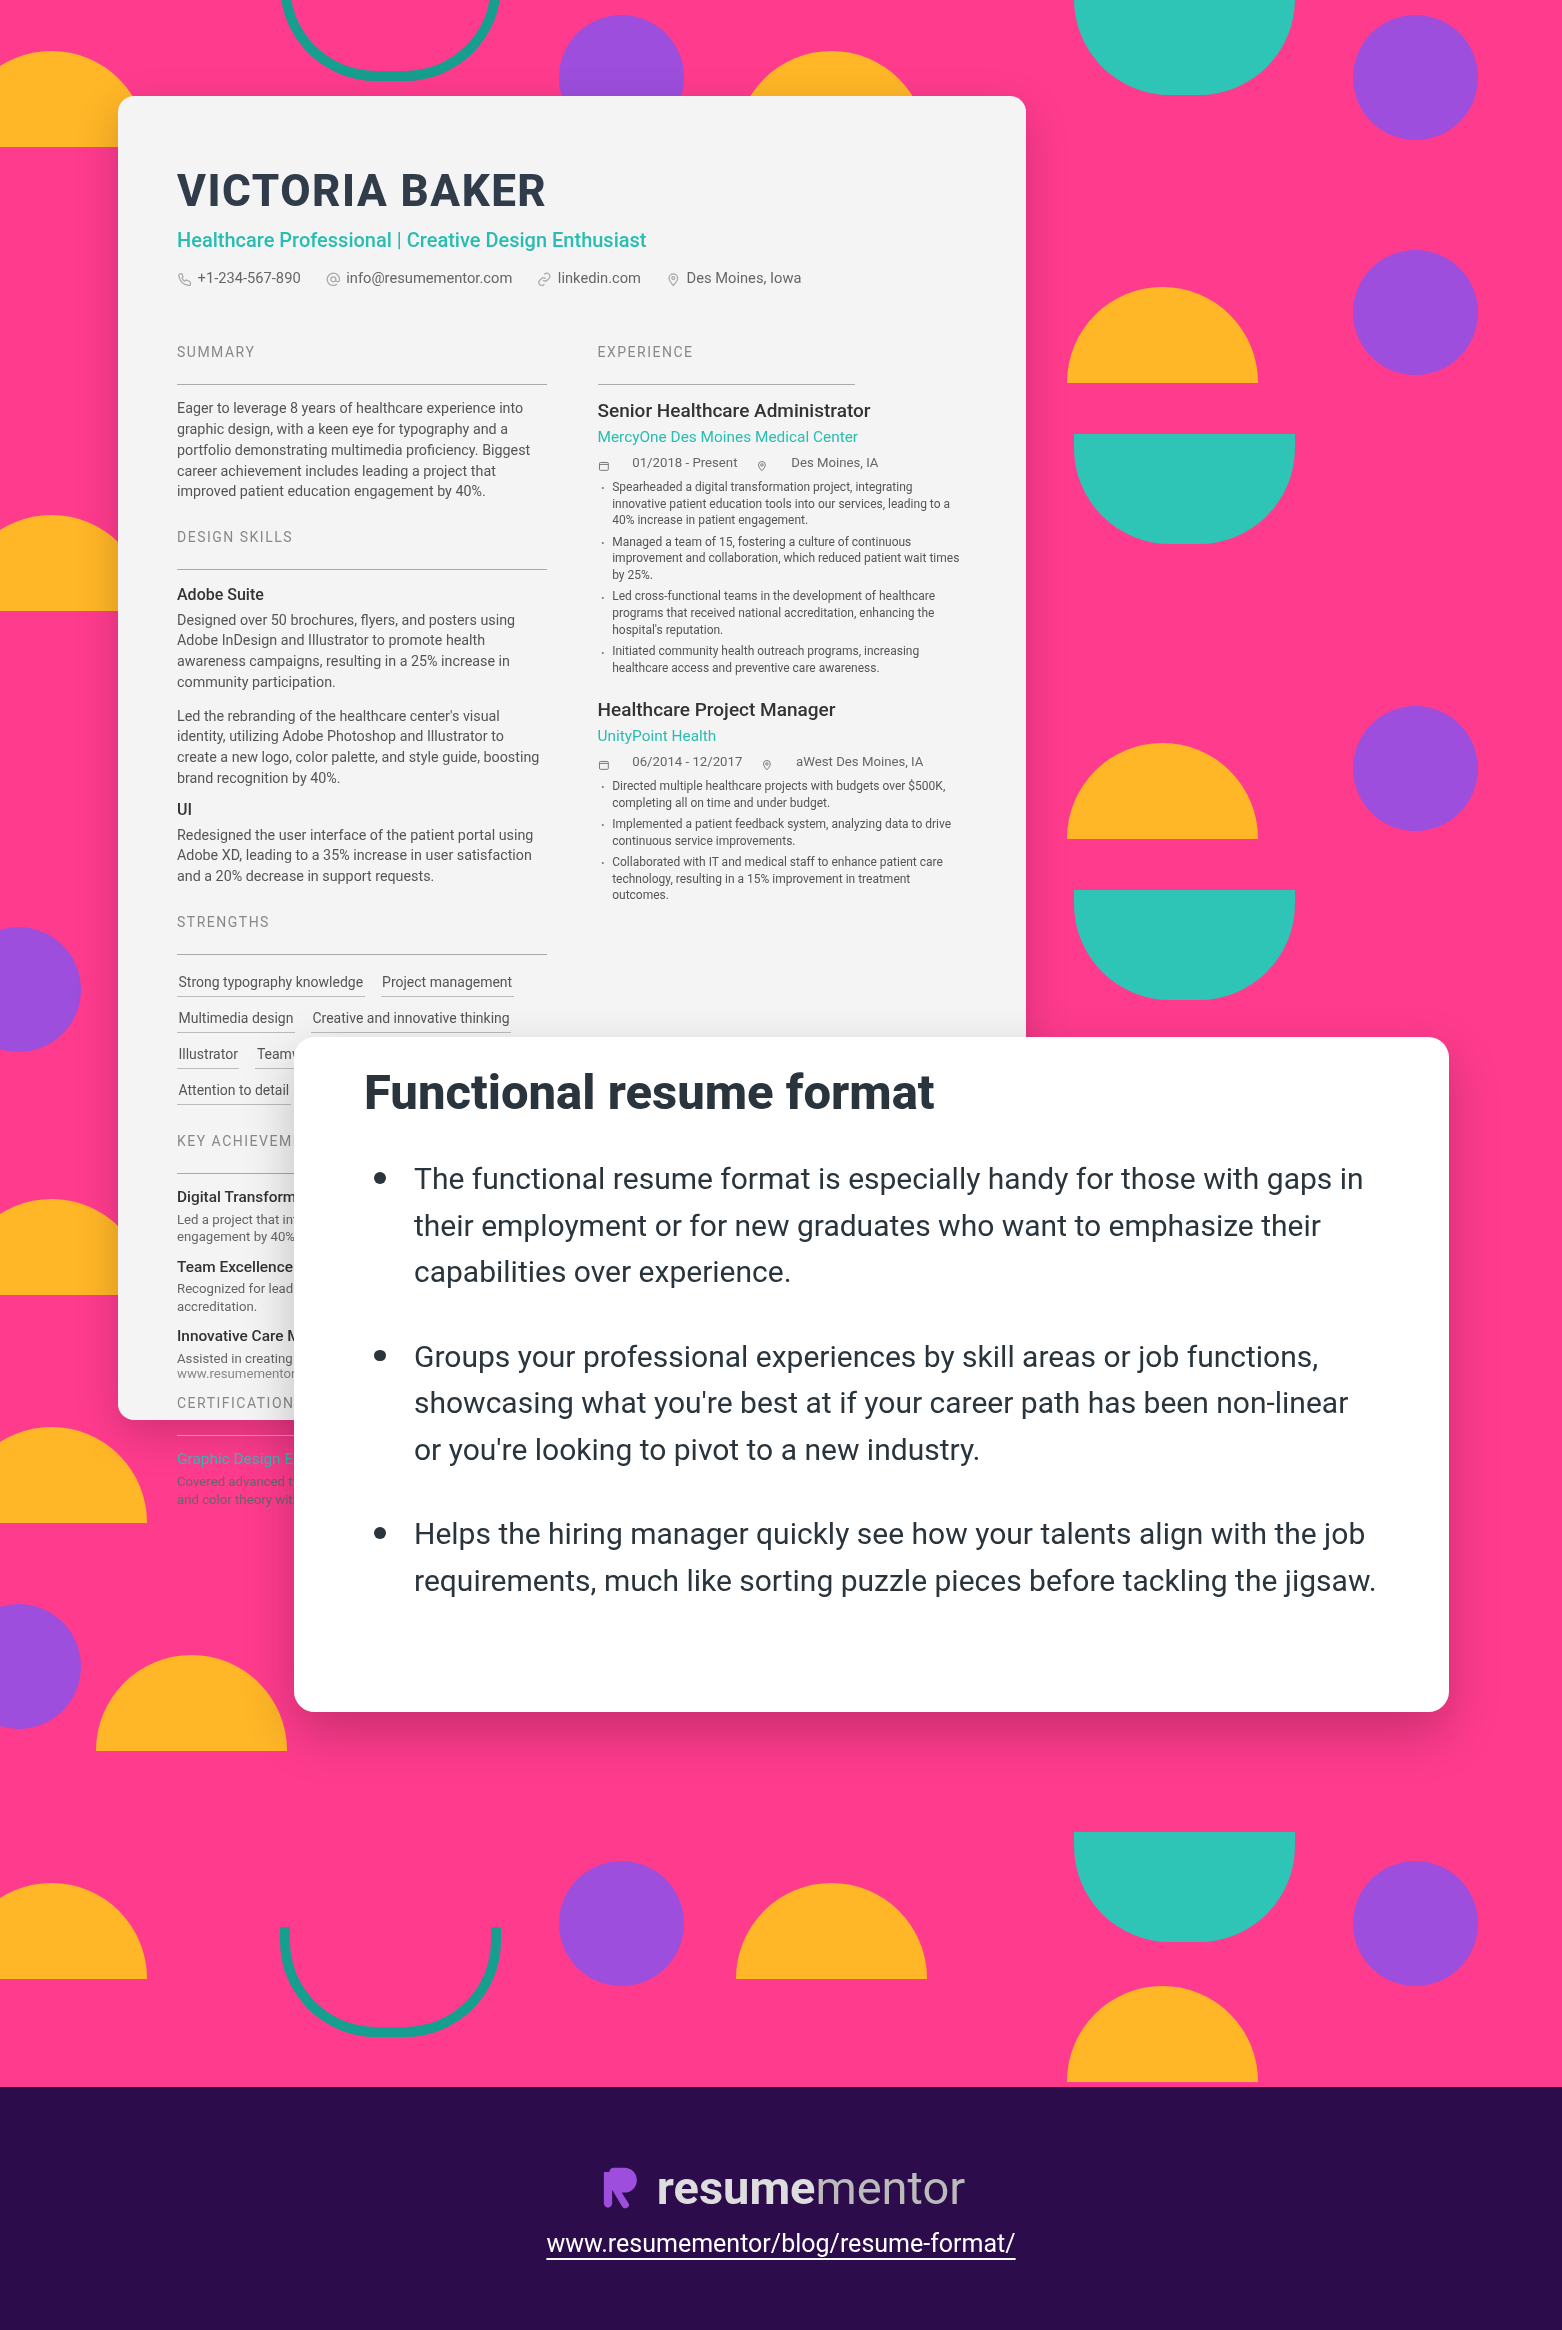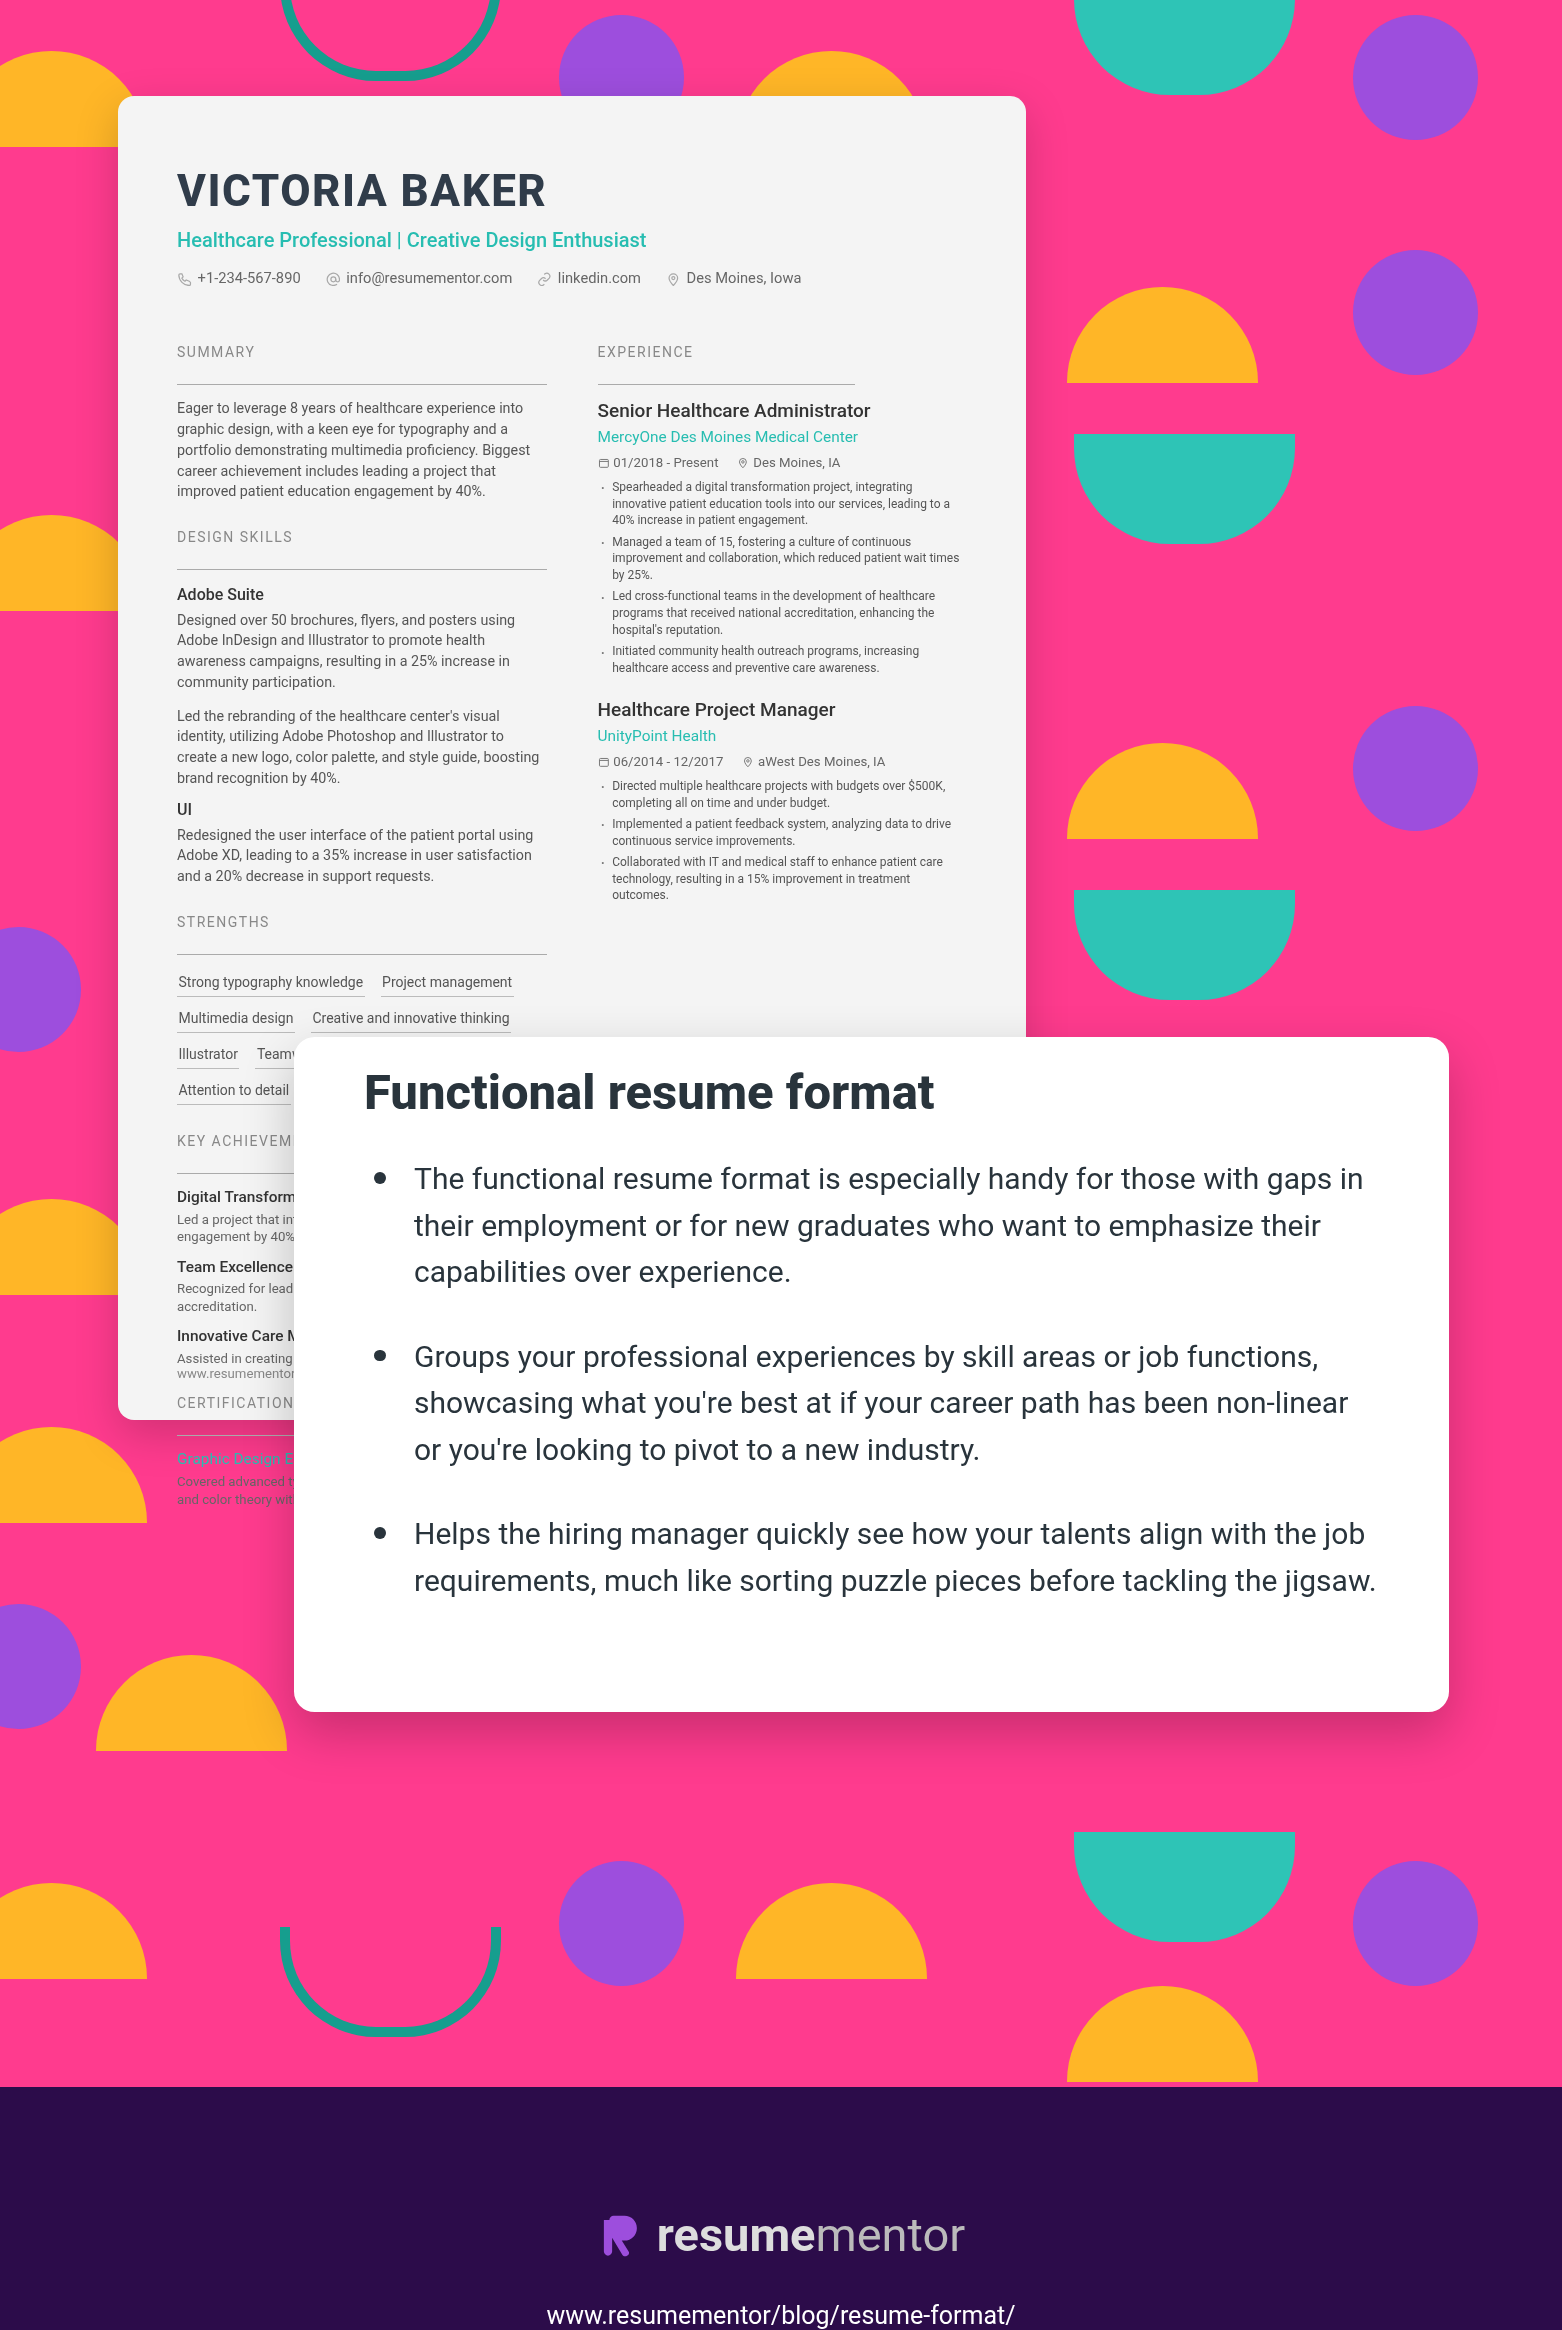--- a/index.html
+++ b/index.html
@@ -23,38 +23,38 @@
 .ci-icon{width:14.7px;height:14.7px;opacity:.6}
 .resume-cols{display:flex;gap:51px;margin-top:28px}
 .lcol{flex:1}
 .rcol{flex:1}
 .sec-hdr{font-size:14px;letter-spacing:1.5px;color:#888;border-bottom:1.5px solid #aaa;padding-bottom:22px;margin-top:26.5px;margin-bottom:13.2px;font-weight:400}
 .body-text{font-size:14.3px;color:#555;line-height:1.45}
 .subhead{font-size:16px;color:#333;margin-top:10.3px;margin-bottom:4.4px;font-weight:500}
 .job-title{font-size:19px;color:#333;font-weight:500;margin-bottom:2.9px}
 .company{color:#27bdb1;font-size:15.4px;margin-bottom:5.9px}
 .meta-row{display:flex;gap:19px;font-size:13.2px;color:#666;margin-bottom:7.4px;align-items:center}
-.meta-item{display:flex;gap:4px;align-items:center}
+.meta-item{display:flex;gap:23px;align-items:flex-end}
 .bullets{list-style:none;padding-left:0}
 .bullets li{font-size:12px;color:#555;line-height:1.4;padding-left:14.7px;position:relative;margin-bottom:4.4px}
 .bullets li::before{content:"·";position:absolute;left:2.9px;top:-1.5px;font-size:17.7px;color:#777}
 .tags{display:flex;flex-wrap:wrap;gap:7.4px 16px}
 .tag{font-size:14px;color:#555;border-bottom:1.5px solid #bbb;padding:4.4px 1.5px}
 .ach-title{font-size:15.4px;color:#333;margin-top:10.3px;font-weight:500}
 .ach-body{font-size:13.2px;color:#666;margin-top:2.9px}
 .cert-title{color:#27bdb1;font-size:15.4px;margin-top:5.9px}
 .footer-url{position:absolute;bottom:37px;left:59px;font-size:13.2px;color:#888}
 
 .info-card{position:absolute;left:294px;top:1037px;width:1155px;background:#fff;border-radius:20.6px;box-shadow:0 20.6px 51px rgba(0,0,0,.22);padding:27px 70px 70px}
 .info-title{font-size:49px;font-weight:800;color:#29343c;margin-bottom:35px}
 .info-list{list-style:none}
 .info-list li{font-size:30px;line-height:1.55;color:#29343c;padding-left:50px;position:relative;margin-bottom:38px}
 .info-list li::before{content:"";position:absolute;left:10.3px;top:16px;width:11.8px;height:11.8px;background:#29343c;border-radius:50%}
 
-.brandbar{position:absolute;left:0;right:0;bottom:0;height:243px;background:#2c0c4a;display:flex;flex-direction:column;align-items:center;justify-content:flex-end;gap:39px}
+.brandbar{position:absolute;left:0;right:0;bottom:0;height:243px;background:#2c0c4a;display:flex;flex-direction:column;align-items:center;justify-content:center;gap:14px}
 .brand{display:flex;align-items:center;gap:16px}
 .brand-logo{width:44px;height:44px}
 .brand-name{font-size:47px;font-weight:400;color:#bbb}
 .brand-name .bold{font-weight:700;color:#ddd}
 .brand-url{color:#fff;font-size:25px;text-decoration:underline;text-underline-offset:5.9px}
 
 .mini-icon{display:inline-block;vertical-align:middle}
 </style>
 </head>
 <body>

